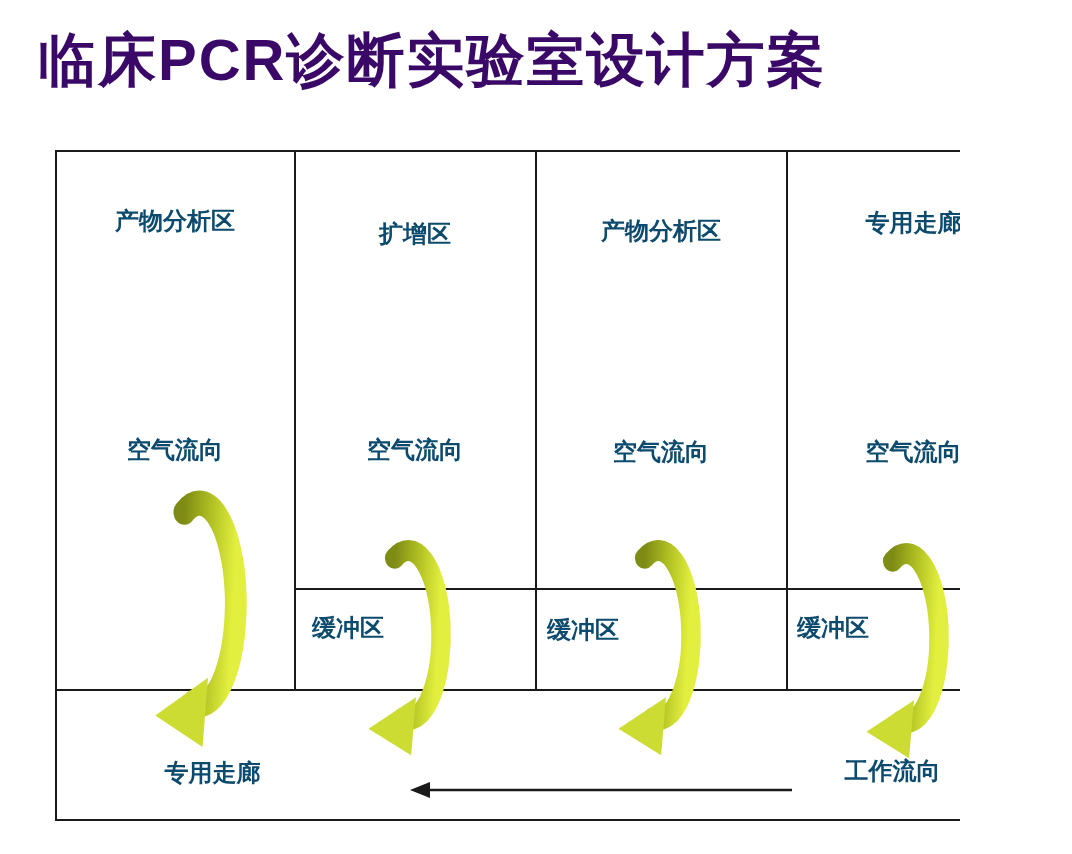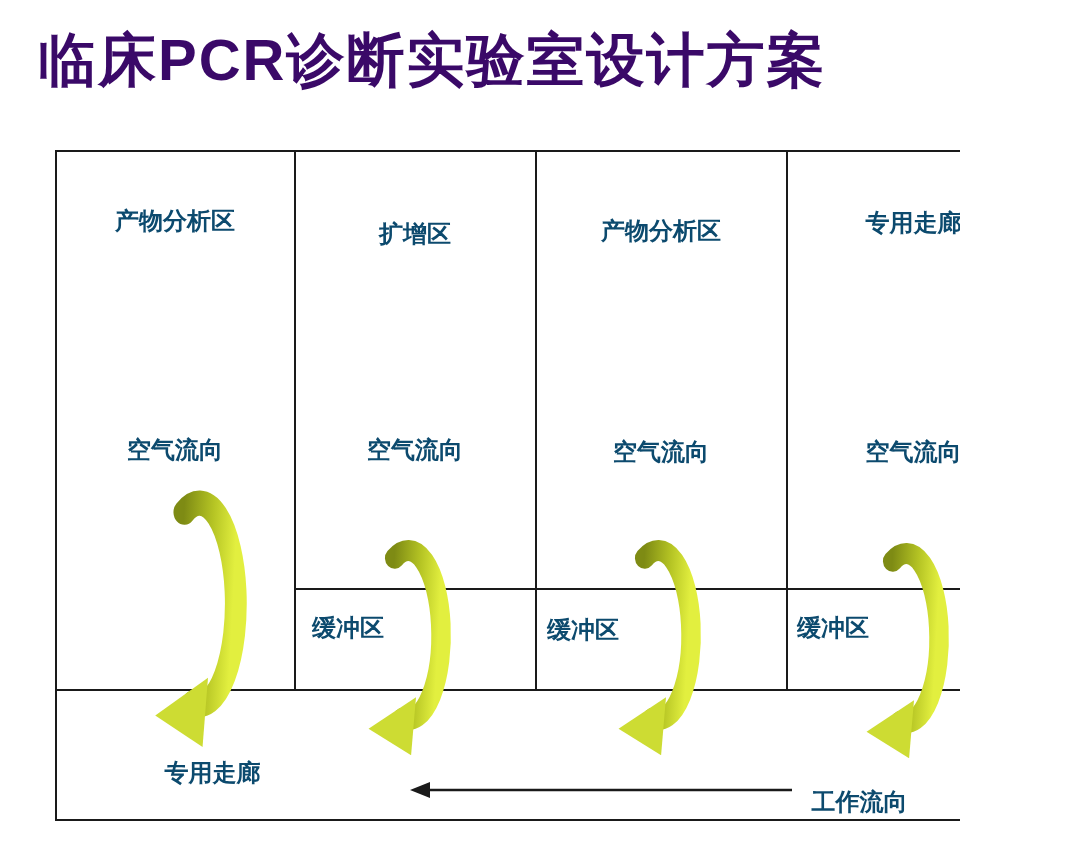--- a/index.html
+++ b/index.html
@@ -75,21 +75,21 @@
     <div class="lbl centered" style="left:55px;  top:434px; width:240px;">空气流向</div>
     <div class="lbl centered" style="left:295px; top:434px; width:240px;">空气流向</div>
     <div class="lbl centered" style="left:535px; top:436px; width:252px;">空气流向</div>
     <div class="lbl centered" style="left:787px; top:436px; width:253px;">空气流向</div>
 
     <div class="lbl" style="left:312px; top:612px;">缓冲区</div>
     <div class="lbl" style="left:547px; top:614px;">缓冲区</div>
     <div class="lbl" style="left:797px; top:612px;">缓冲区</div>
 
     <div class="lbl centered" style="left:120px; top:757px; width:185px;">专用走廊</div>
-    <div class="lbl centered" style="left:782px; top:755px; width:155px;margin-top:31px;">工作流向</div>
+    <div class="lbl centered" style="left:815px; top:755px; width:155px;">工作流向</div>
 
     <svg class="curl" style="left:148px; top:487px; width:100px; height:262px;" viewBox="0 0 110 250" preserveAspectRatio="none">
       <path class="curl-band" d="M 40 24 A 40 96 0 1 1 50 206"></path>
       <polygon class="curl-head" points="8,218 66,182 60,248"></polygon>
     </svg>
     <svg class="curl" style="left:362px; top:537px; width:90px; height:220px;" viewBox="0 0 110 250" preserveAspectRatio="none">
       <path class="curl-band" d="M 40 24 A 40 96 0 1 1 50 206"></path>
       <polygon class="curl-head" points="8,218 66,182 60,248"></polygon>
     </svg>
     <svg class="curl" style="left:612px; top:537px; width:90px; height:220px;" viewBox="0 0 110 250" preserveAspectRatio="none">

